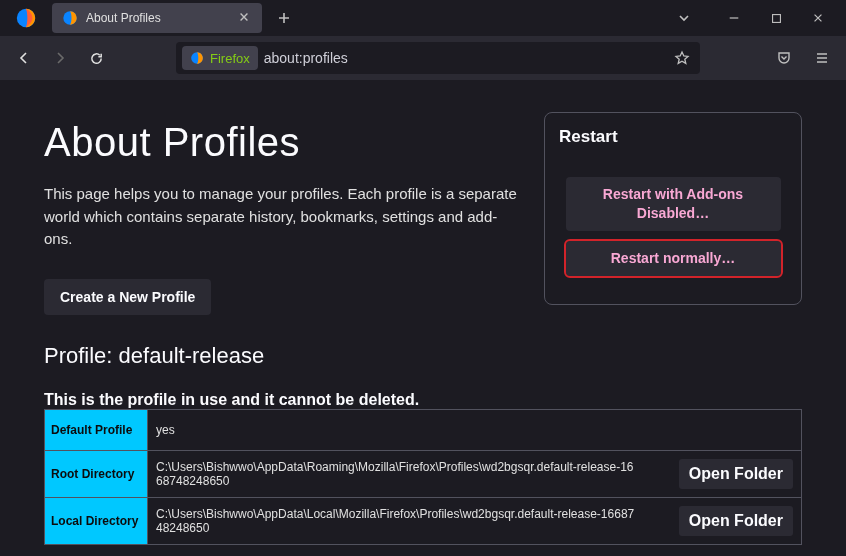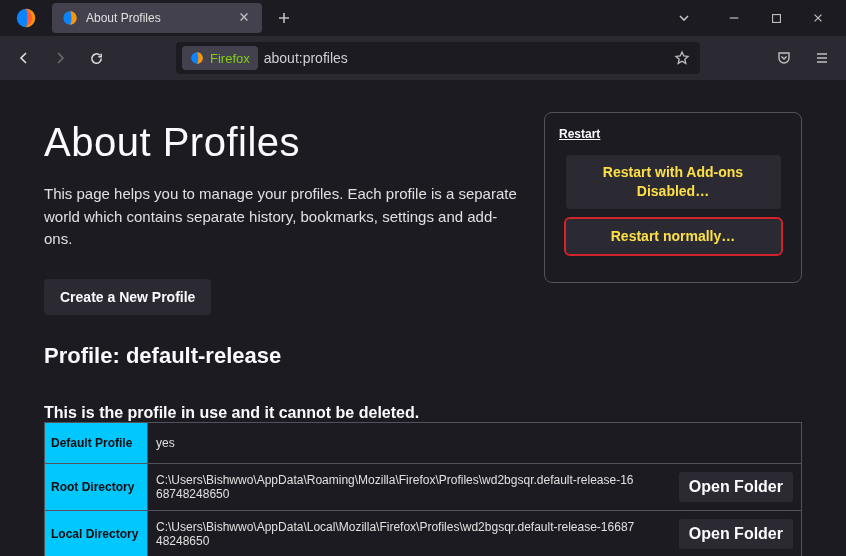--- a/index.html
+++ b/index.html
@@ -133,51 +133,50 @@
     .restart-box {
       position: absolute;
       top: 32px;
       right: 44px;
       width: 258px;
       border: 1px solid #52525e;
       border-radius: 8px;
       padding: 14px 14px 18px 14px;
     }
     .restart-title {
-      font-size: 12px;
+      font-size: 17px;
       font-weight: 700;
-      margin-bottom: 14px;
-      text-decoration: underline;
+      margin-bottom: 30px;
     }
     .restart-btn {
       width: 215px;
       margin: 0 auto 10px auto;
       display: block;
       background: #2b2a33;
       border: none;
-      color: #fde047;
+      color: #f9a8d4;
       padding: 8px 10px;
       font-size: 14px;
       font-weight: 600;
       border-radius: 4px;
       cursor: pointer;
       text-align: center;
       line-height: 1.35;
     }
     .restart-btn.highlighted {
       outline: 2px solid #d2232a;
       outline-offset: 0;
     }
     .profile-section {
       margin-top: 28px;
     }
     .profile-heading {
       font-size: 22px;
-      font-weight: 700;
-      margin-bottom: 35px;
+      font-weight: 400;
+      margin-bottom: 22px;
     }
     .profile-note {
       font-size: 16px;
       font-weight: 700;
     }
     .profile-table {
       width: 100%;
       border: 1px solid #52525e;
       font-size: 13px;
     }

